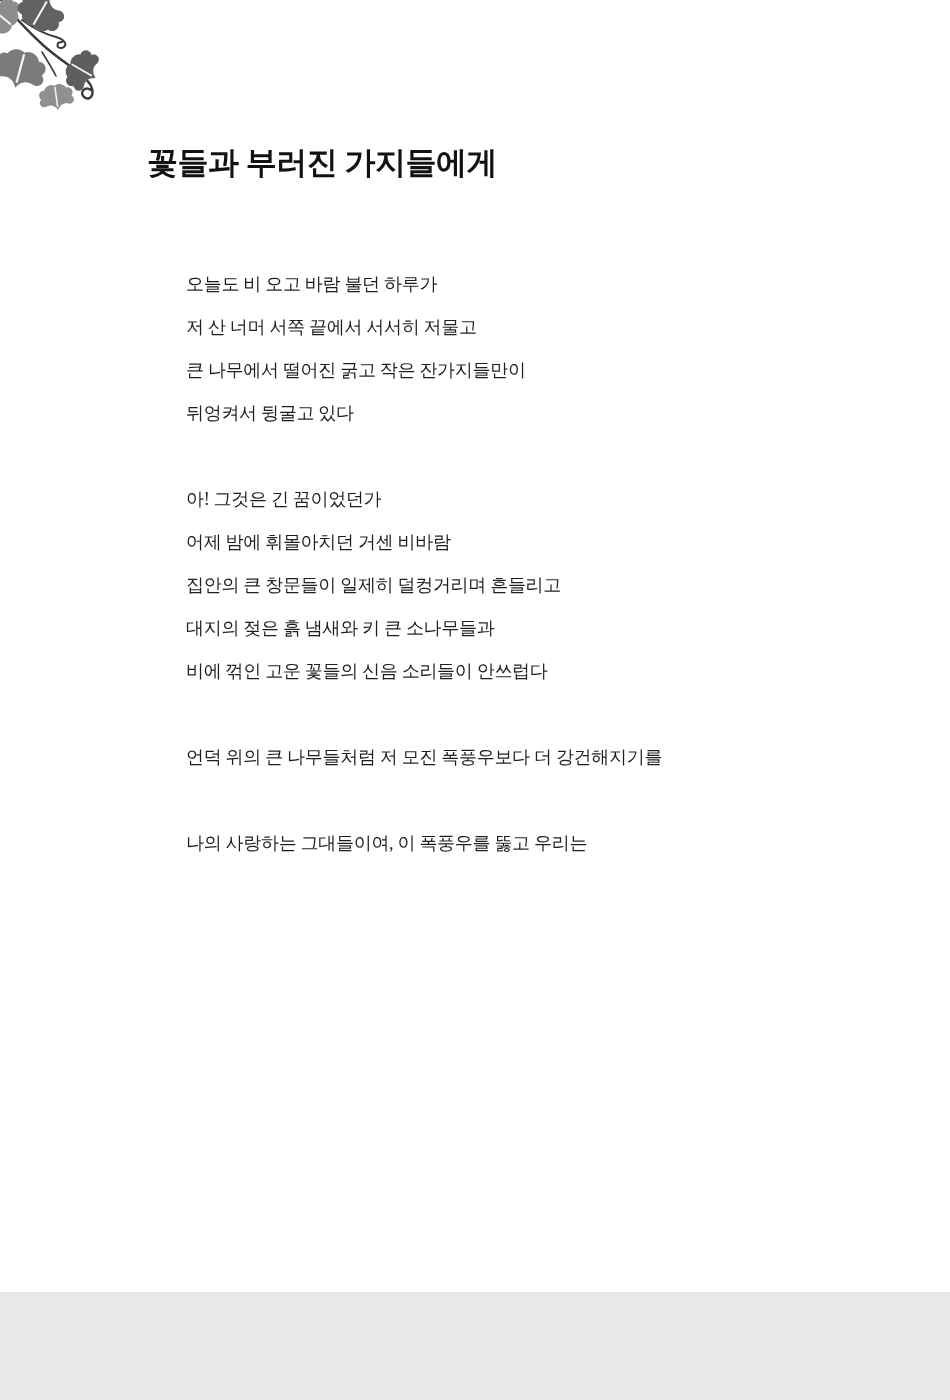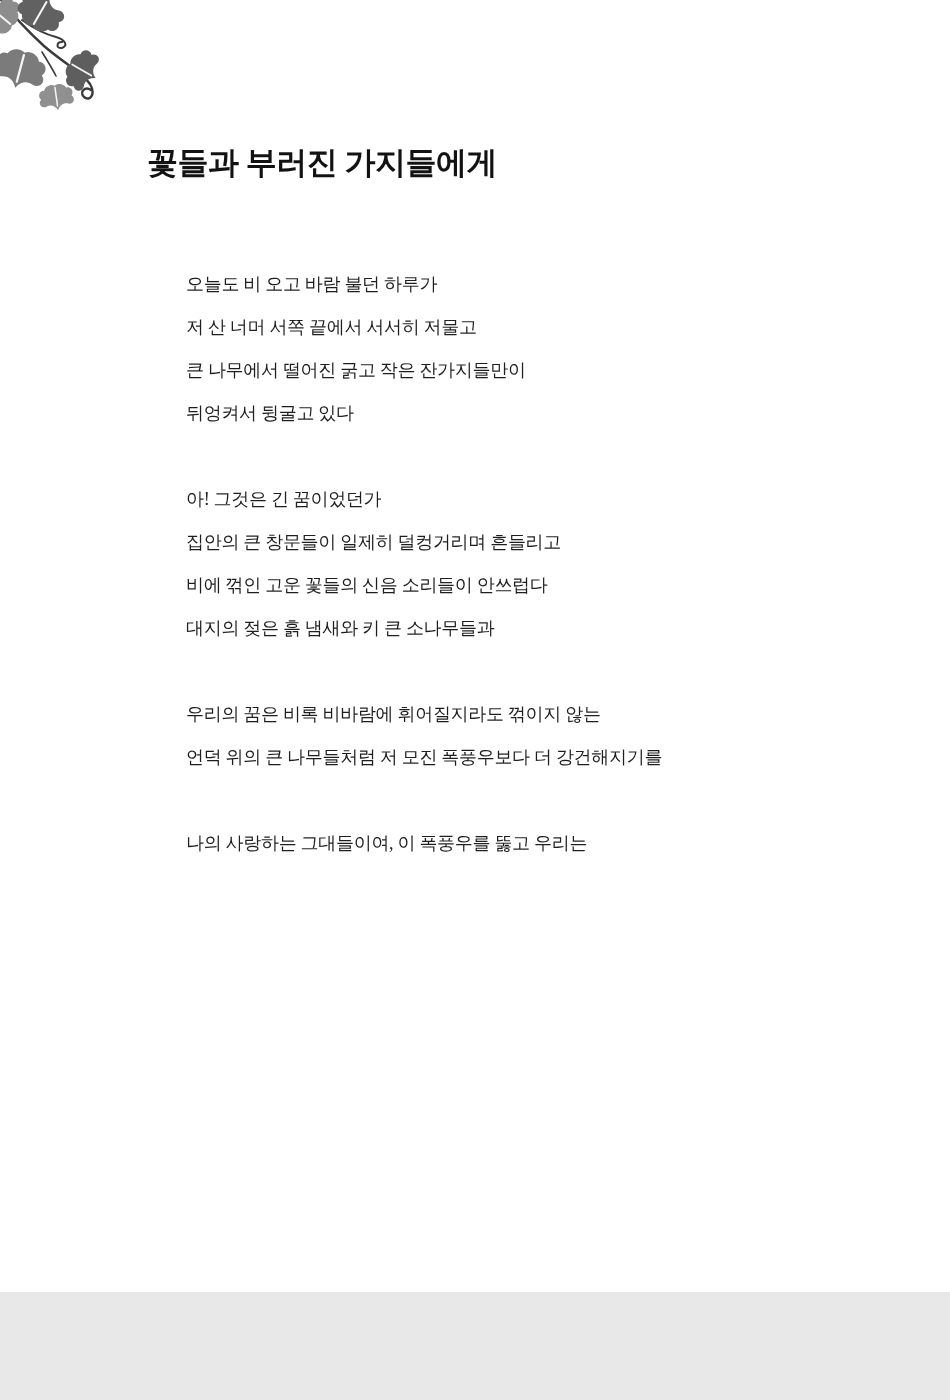--- a/index.html
+++ b/index.html
@@ -93,26 +93,26 @@
 
   <div class="poem">
     <div class="stanza">
       <div class="line">오늘도 비 오고 바람 불던 하루가</div>
       <div class="line">저 산 너머 서쪽 끝에서 서서히 저물고</div>
       <div class="line">큰 나무에서 떨어진 굵고 작은 잔가지들만이</div>
       <div class="line">뒤엉켜서 뒹굴고 있다</div>
     </div>
     <div class="stanza">
       <div class="line">아! 그것은 긴 꿈이었던가</div>
+      <div class="line">어제 밤에 휘몰아치던 거센 비바람</div>
       <div class="line">집안의 큰 창문들이 일제히 덜컹거리며 흔들리고</div>
+      <div class="line">대지의 젖은 흙 냄새와 키 큰 소나무들과</div>
       <div class="line">비에 꺾인 고운 꽃들의 신음 소리들이 안쓰럽다</div>
-      <div class="line">대지의 젖은 흙 냄새와 키 큰 소나무들과</div>
     </div>
     <div class="stanza">
-      <div class="line">우리의 꿈은 비록 비바람에 휘어질지라도 꺾이지 않는</div>
       <div class="line">언덕 위의 큰 나무들처럼 저 모진 폭풍우보다 더 강건해지기를</div>
     </div>
     <div class="stanza">
       <div class="line">나의 사랑하는 그대들이여, 이 폭풍우를 뚫고 우리는</div>
     </div>
   </div>
 
   <div class="footer-page-number">18</div>
   <div class="footer-book-title">내 마음의 정원에서</div>
 

